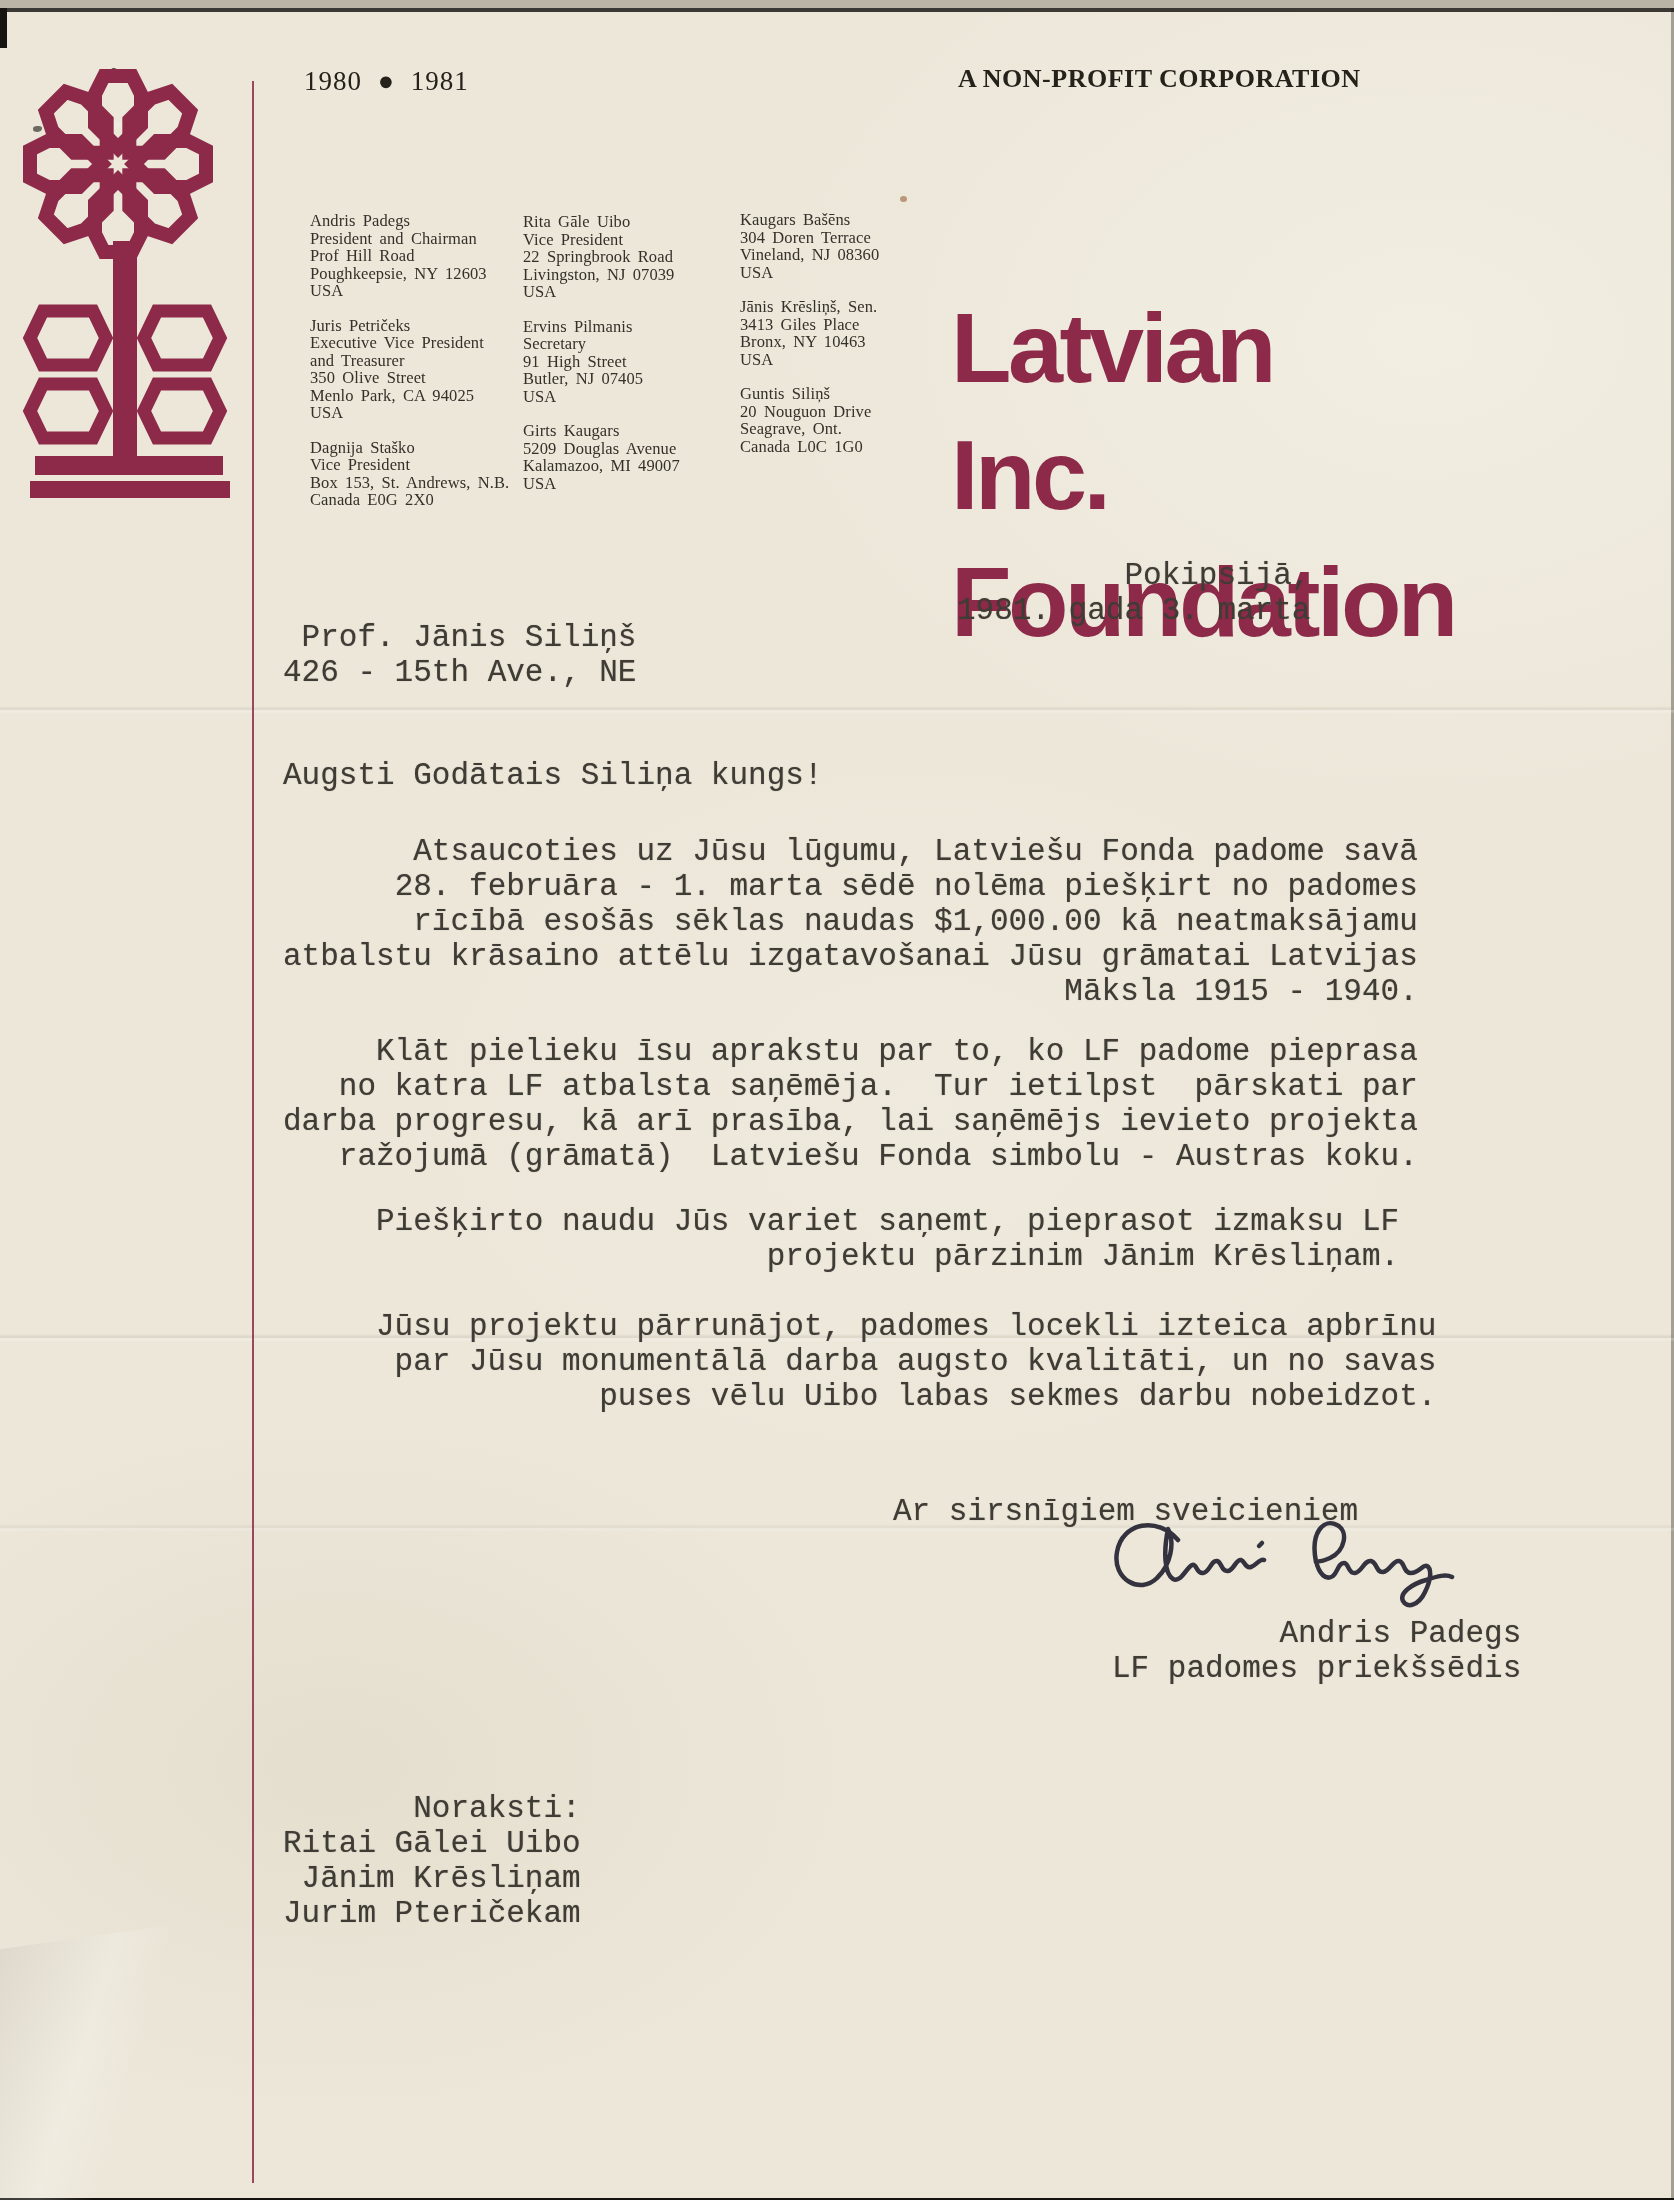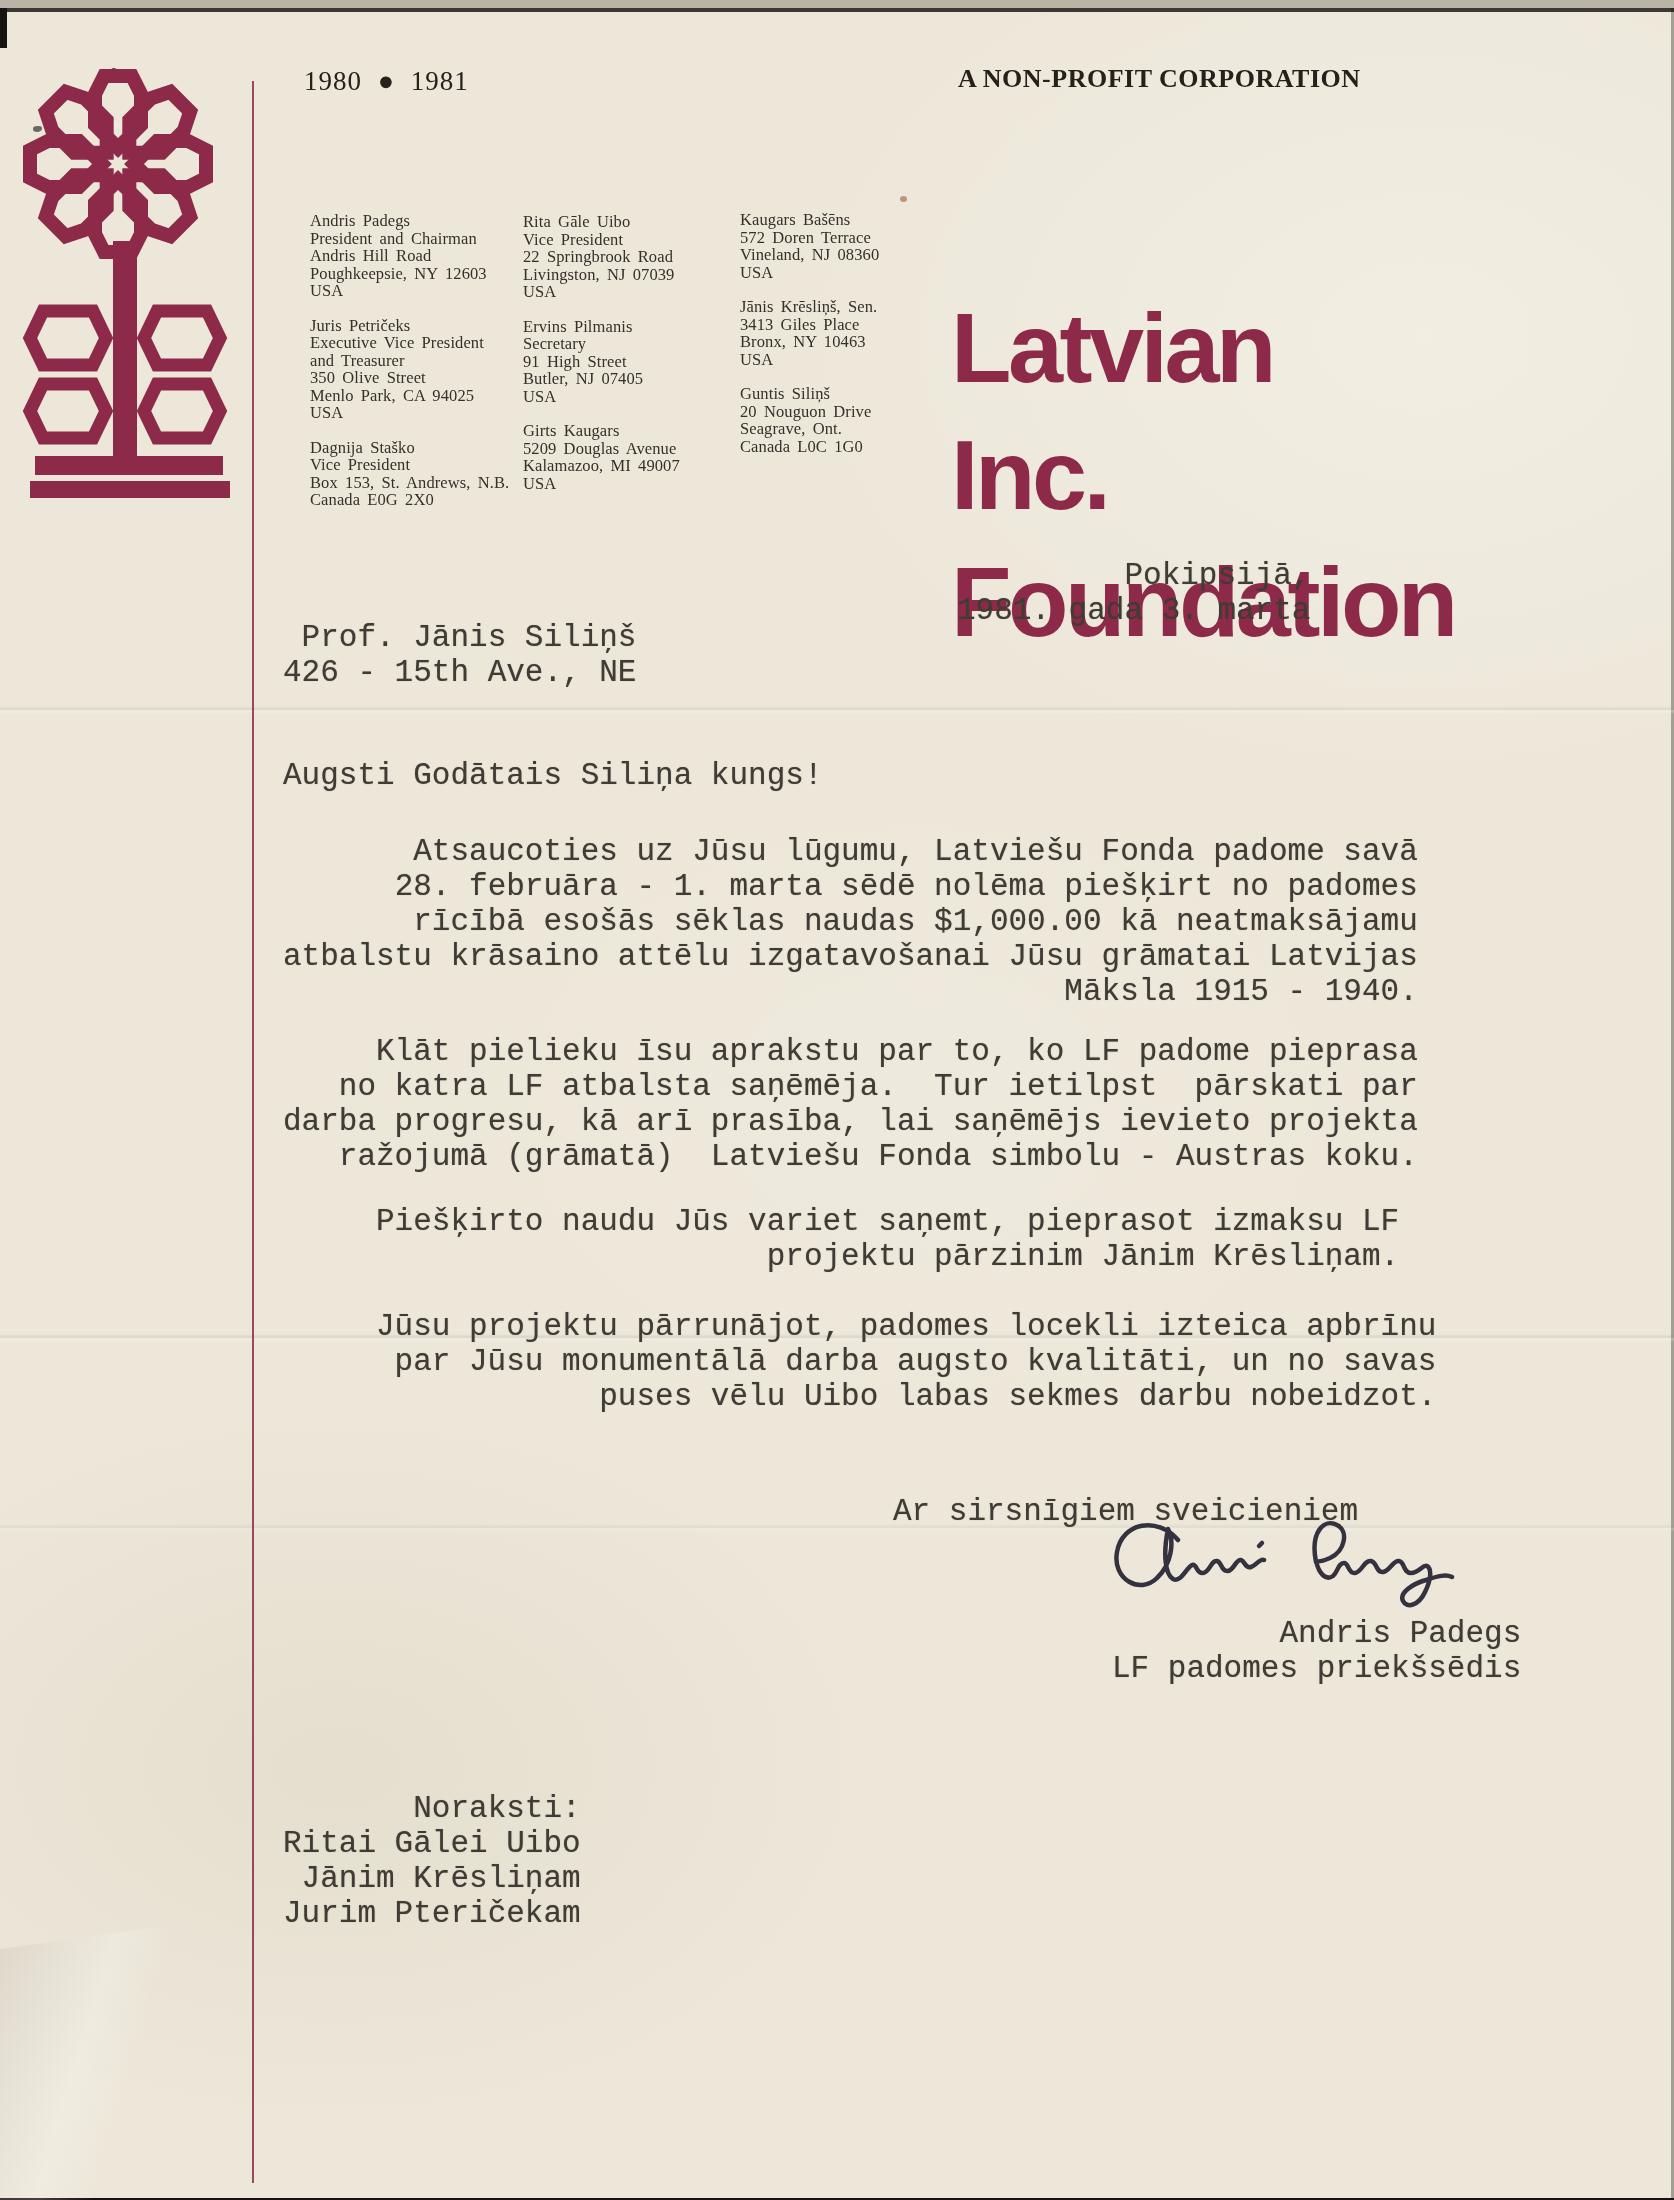--- a/index.html
+++ b/index.html
@@ -114,21 +114,21 @@
 
   <div class="vrule"></div>
 
   <div class="years">1980 ● 1981</div>
   <div class="nonprofit">A NON-PROFIT CORPORATION</div>
 
   <div class="col col1">
     <div class="blk">
       <div>Andris Padegs</div>
       <div>President and Chairman</div>
-      <div>Andris Hill Road</div>
+      <div>Prof Hill Road</div>
       <div>Poughkeepsie, NY 12603</div>
       <div>USA</div>
     </div>
     <div class="blk">
       <div>Juris Petričeks</div>
       <div>Executive Vice President</div>
       <div>and Treasurer</div>
       <div>350 Olive Street</div>
       <div>Menlo Park, CA 94025</div>
       <div>USA</div>
@@ -160,21 +160,21 @@
       <div>Girts Kaugars</div>
       <div>5209 Douglas Avenue</div>
       <div>Kalamazoo, MI 49007</div>
       <div>USA</div>
     </div>
   </div>
 
   <div class="col col3">
     <div class="blk">
       <div>Kaugars Bašēns</div>
-      <div>572 Doren Terrace</div>
+      <div>304 Doren Terrace</div>
       <div>Vineland, NJ 08360</div>
       <div>USA</div>
     </div>
     <div class="blk">
       <div>Jānis Krēsliņš, Sen.</div>
       <div>3413 Giles Place</div>
       <div>Bronx, NY 10463</div>
       <div>USA</div>
     </div>
     <div class="blk">

